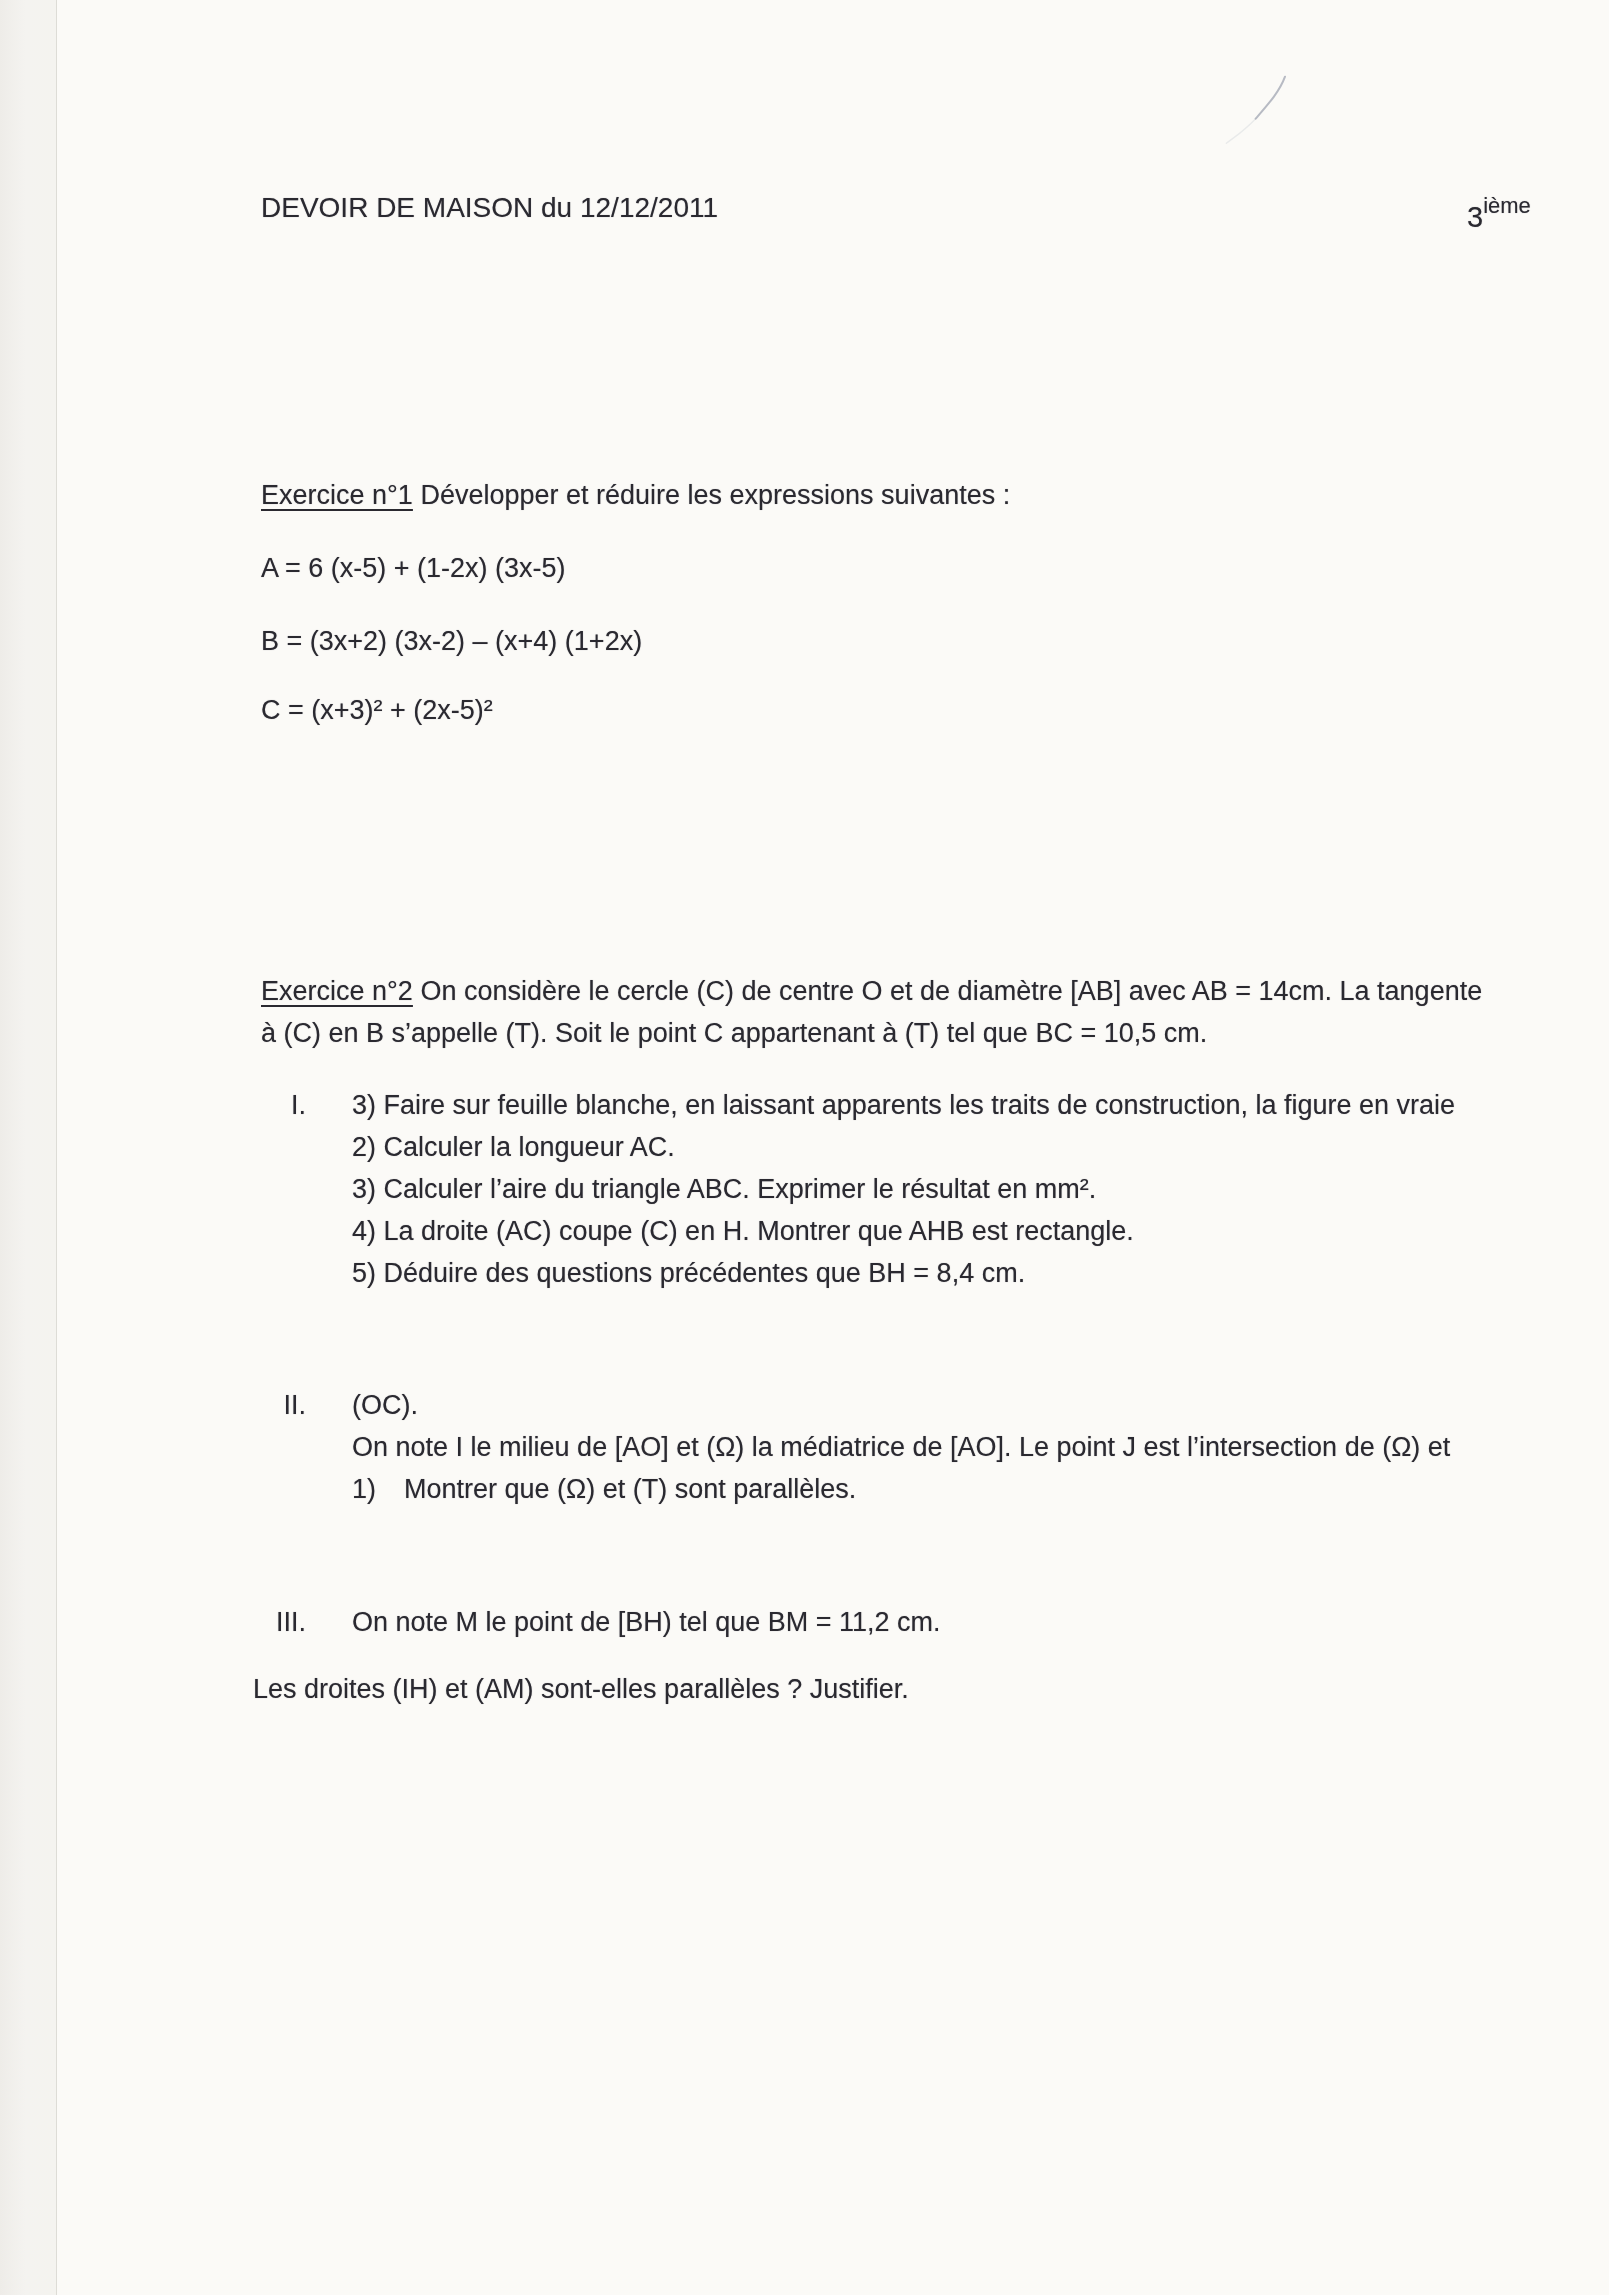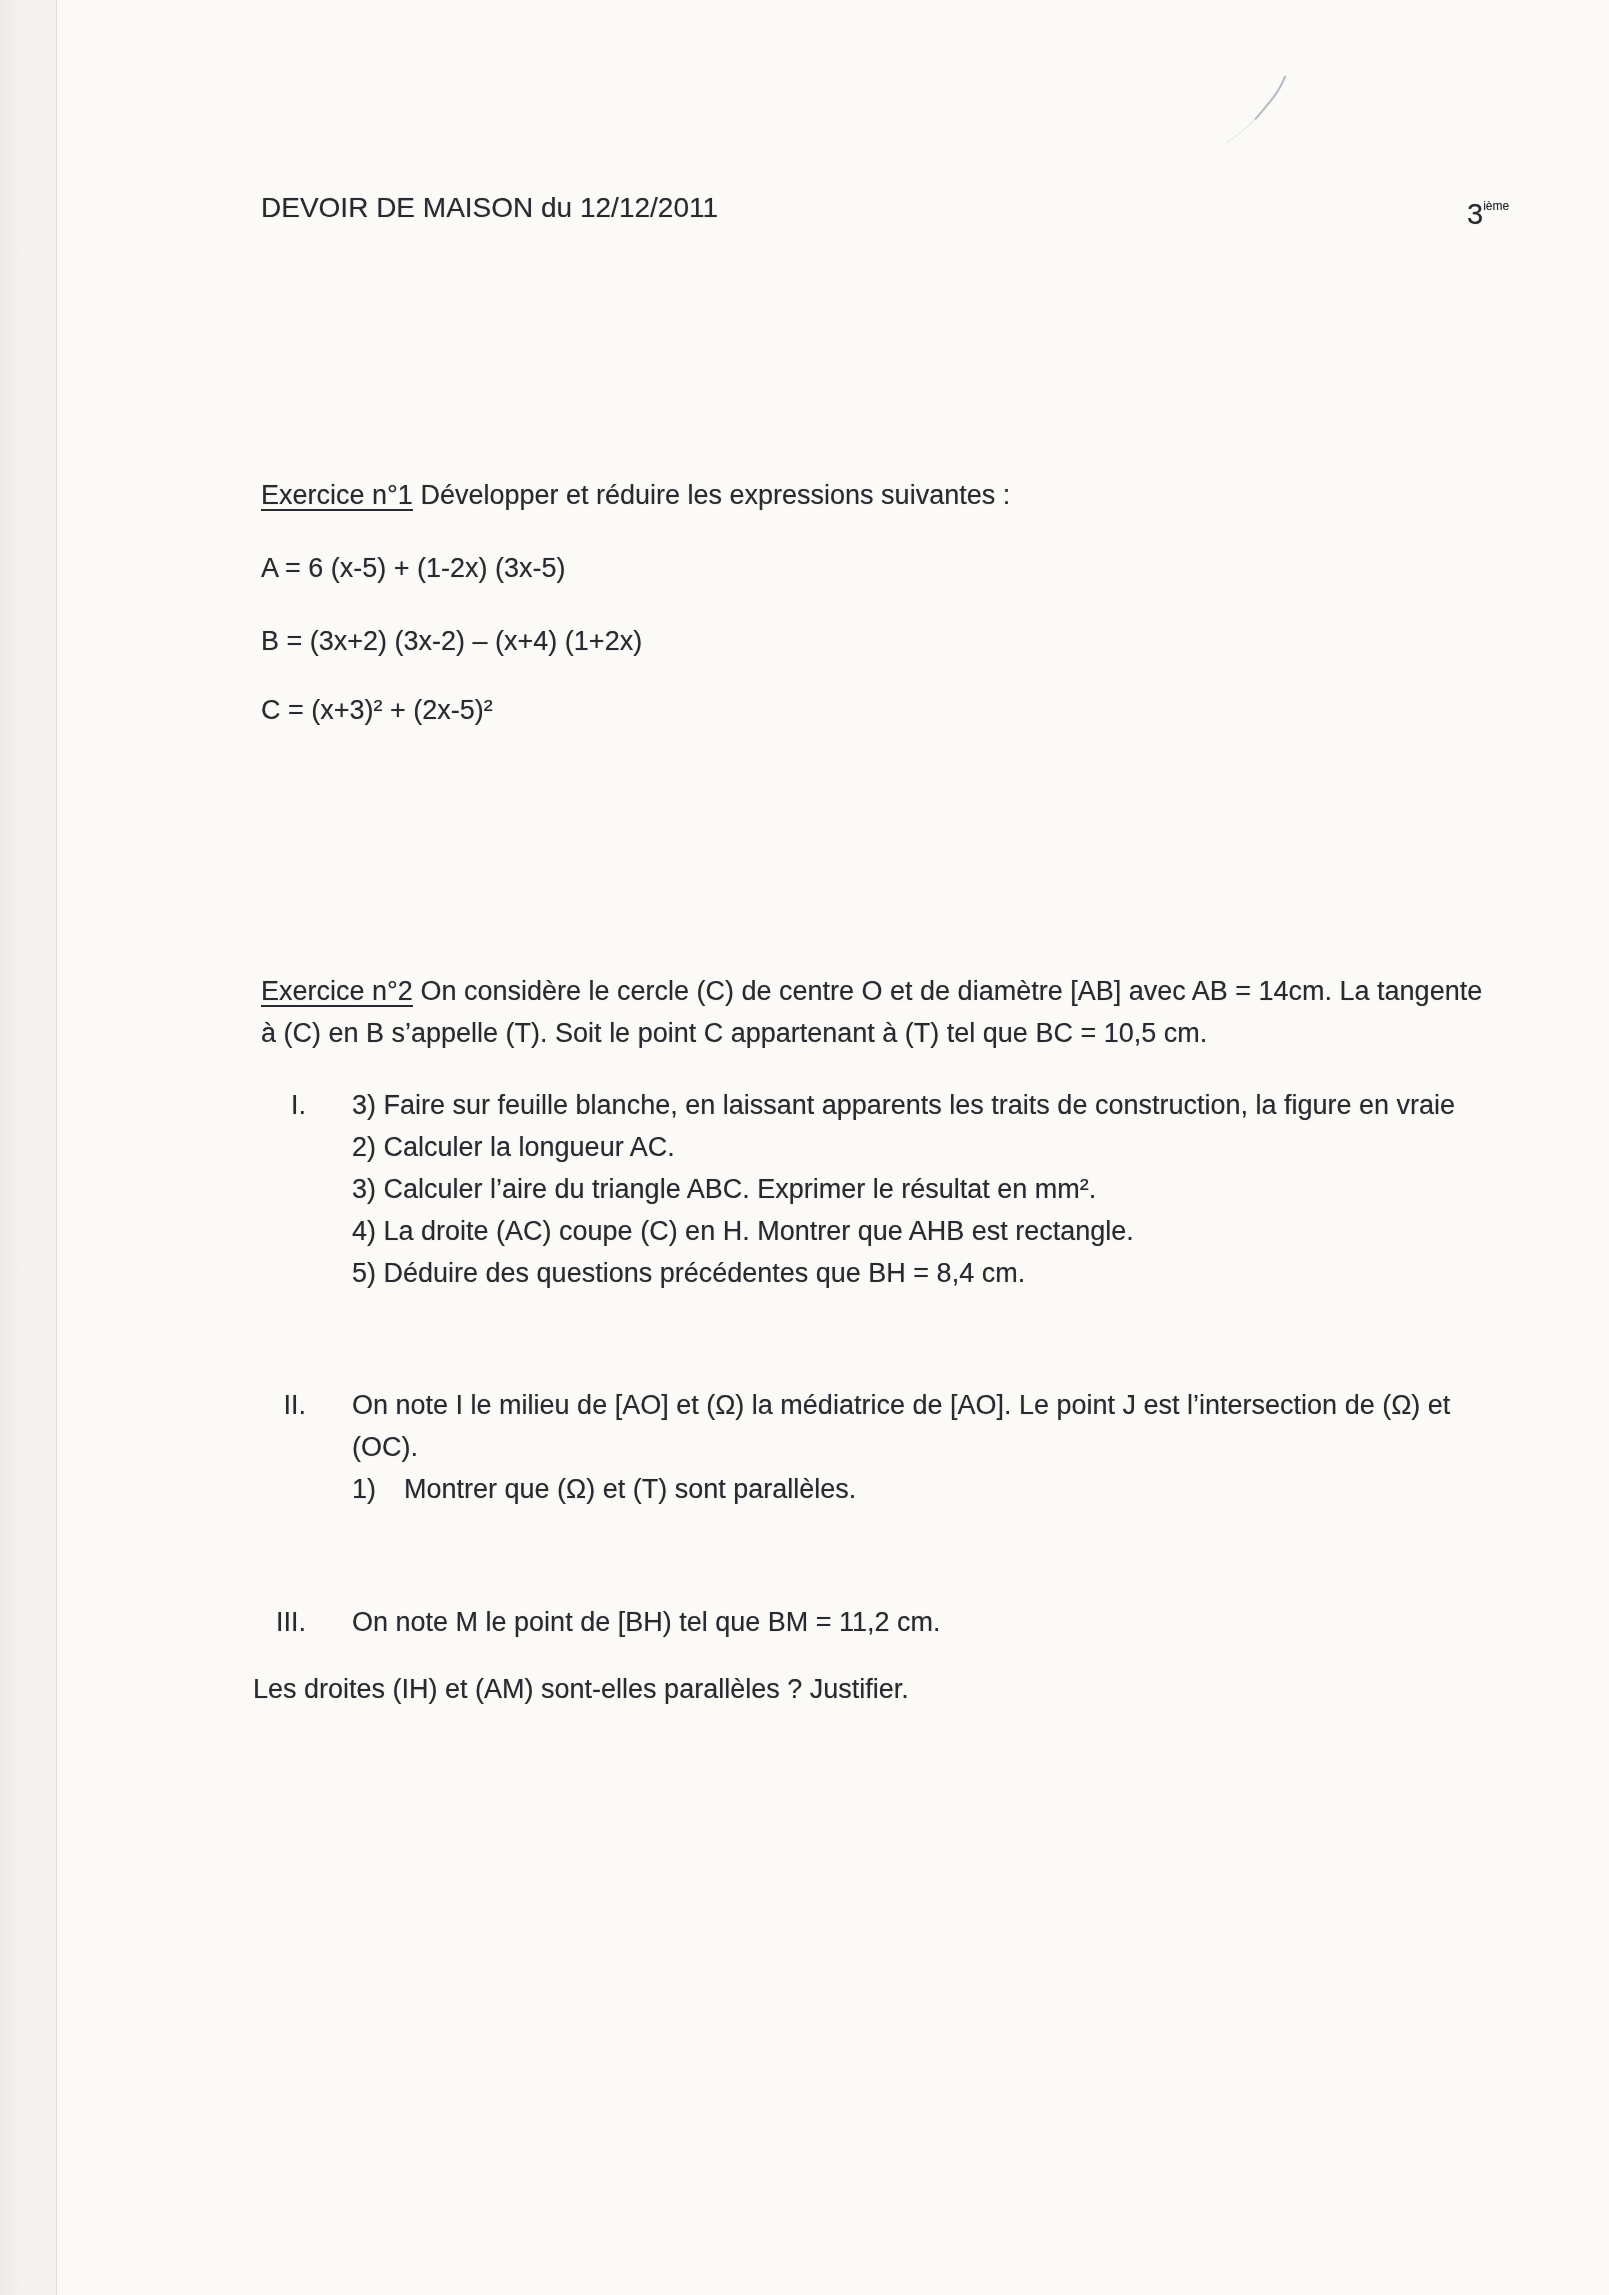--- a/index.html
+++ b/index.html
@@ -32,21 +32,21 @@
   .abs{position:absolute;}
   .line{white-space:nowrap;}
   .u{
     text-decoration:underline;
     text-decoration-thickness:2px;
     text-underline-offset:4.7px;
   }
   .header-title{left:261px; top:187px; font-size:28px;}
   .grade{left:1467px; top:188px; font-size:29px; line-height:42px;}
   .grade sup{
-    font-size:12px;
+    font-size:22px;
     position:relative;
     top:-2.7px;
     vertical-align:super;
   }
   .ex1-heading{left:261px; top:474px;}
   .expr-a{left:261px; top:547px;}
   .expr-b{left:261px; top:620px;}
   .expr-c{left:261px; top:689px;}
   .ex2-intro{left:261px; top:970px;}
   .part-1{left:261px; top:1084px;}
@@ -109,22 +109,22 @@
       <div class="line">2) Calculer la longueur AC.</div>
       <div class="line">3) Calculer l’aire du triangle ABC. Exprimer le résultat en mm².</div>
       <div class="line">4) La droite (AC) coupe (C) en H. Montrer que AHB est rectangle.</div>
       <div class="line">5) Déduire des questions précédentes que BH = 8,4 cm.</div>
     </div>
   </div>
 
   <div class="abs roman-row part-2">
     <div class="roman">II.</div>
     <div class="roman-body">
+      <div class="line">(OC).</div>
       <div class="line">On note I le milieu de [AO] et (Ω) la médiatrice de [AO]. Le point J est l’intersection de (Ω) et</div>
-      <div class="line">(OC).</div>
       <div class="line sub-item">
         <span class="sub-num">1)</span><span>Montrer que (Ω) et (T) sont parallèles.</span>
       </div>
     </div>
   </div>
 
   <div class="abs roman-row part-3">
     <div class="roman">III.</div>
     <div class="roman-body">
       <div class="line">On note M le point de [BH) tel que BM = 11,2 cm.</div>

